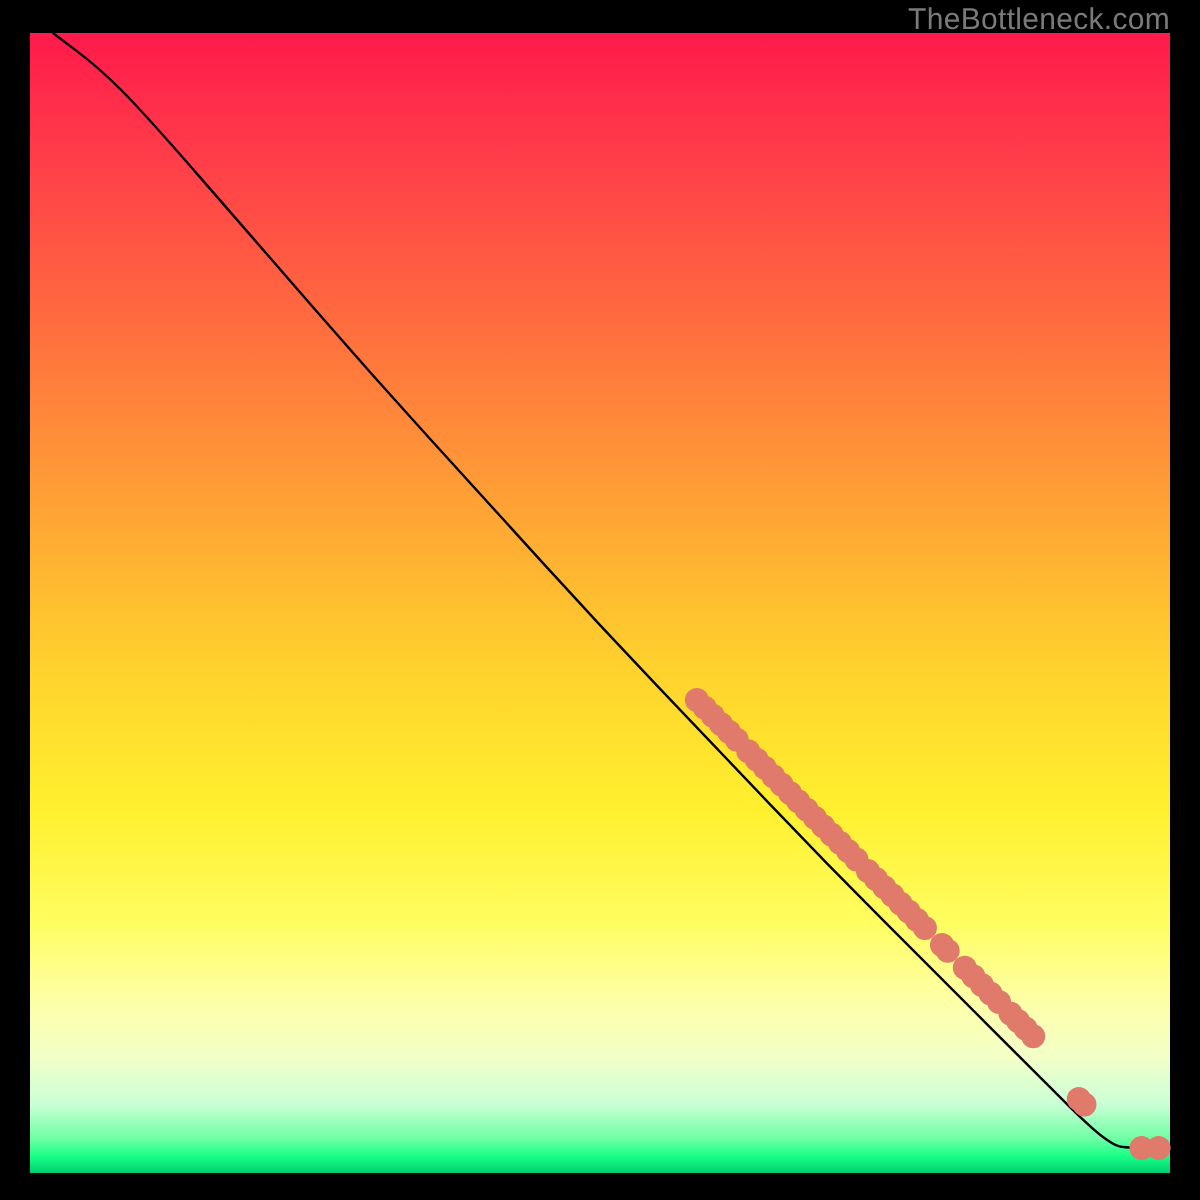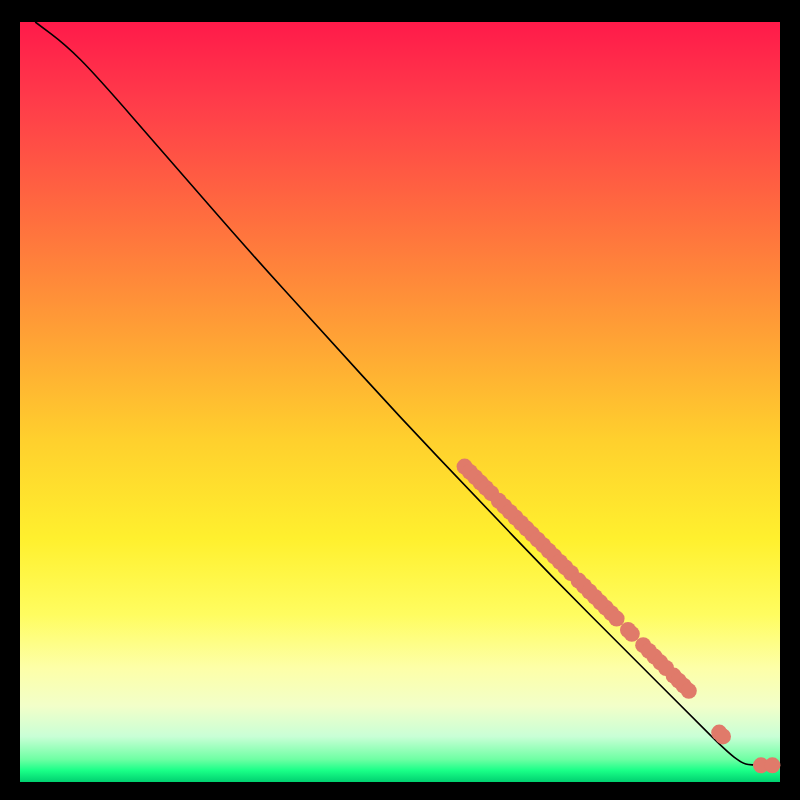--- a/index.html
+++ b/index.html
@@ -66,20 +66,21 @@
   }
   .dot {
     fill: #e07a6a; 
     stroke: none;
   }
 </style>
 </head>
 <body>
 
 <div class="stage">
+  <div class="watermark">TheBottleneck.com</div>
 
   <div class="plot">
     <svg class="overlay" viewBox="0 0 760 760" preserveAspectRatio="none">
       <path id="curve-path" class="curve" d="M 15.2 0.0 Q 15.2 0.0 30.4 11.4 Q 45.6 22.8 60.8 38.0 Q 76.0 53.2 114.0 96.9 Q 152.0 140.6 190.0 184.3 Q 228.0 228.0 266.0 269.8 Q 304.0 311.6 342.0 353.4 Q 380.0 395.2 418.0 435.1 Q 456.0 475.0 494.0 514.9 Q 532.0 554.8 570.0 592.8 Q 608.0 630.8 638.4 661.2 Q 668.8 691.6 687.8 710.6 Q 706.8 729.6 714.4 735.3 Q 722.0 741.0 725.8 742.1 Q 729.6 743.3 744.8 743.3 L 760.0 743.3" stroke="#000000"></path>
       <g id="dots-group">
           <circle cx="444.6" cy="444.6" r="8.0" class="dot" fill="#e07a6a"></circle>
           <circle cx="449.9" cy="449.9" r="8.0" class="dot" fill="#e07a6a"></circle>
           <circle cx="455.2" cy="455.2" r="8.0" class="dot" fill="#e07a6a"></circle>
           <circle cx="460.6" cy="460.6" r="8.0" class="dot" fill="#e07a6a"></circle>
           <circle cx="465.9" cy="465.9" r="8.0" class="dot" fill="#e07a6a"></circle>

